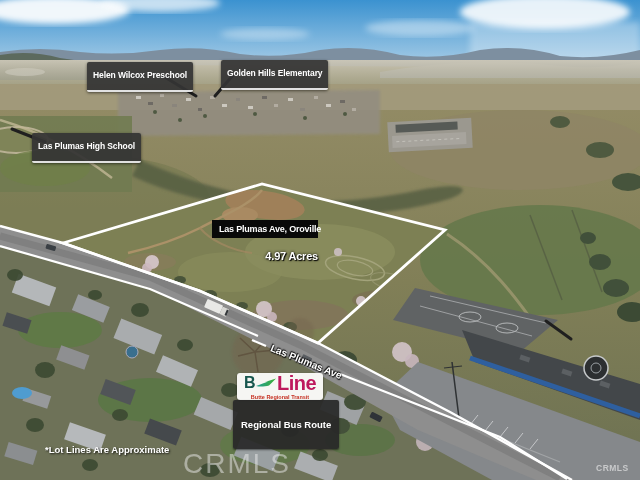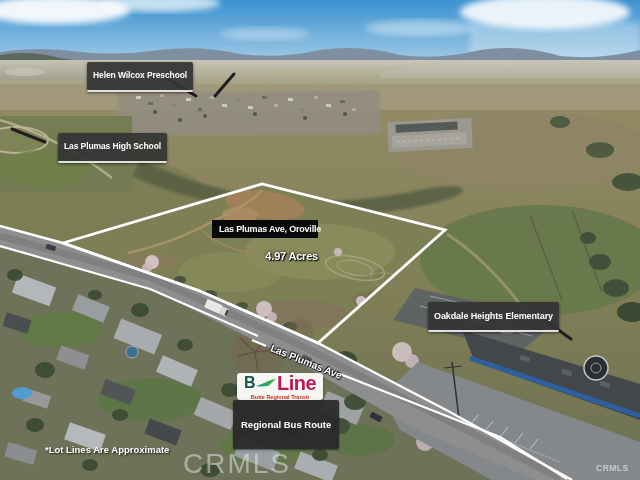--- a/index.html
+++ b/index.html
@@ -14,21 +14,21 @@
     position:absolute;
     background:rgba(52,52,52,.93);
     color:#fff;font-weight:bold;font-size:8.5px;line-height:1.15;
     letter-spacing:-.1px;white-space:nowrap;
     padding:9px 6px;border-radius:2px;
     border-bottom:2px solid rgba(255,255,255,.85);
     box-shadow:0 1px 3px rgba(0,0,0,.55);
   }
   .tag-helen{left:87px;top:62px;}
   .tag-golden{left:221px;top:60px;}
-  .tag-hs{left:58px;top:133px;}
+  .tag-hs{left:32px;top:133px;}
   .tag-oakdale{left:428px;top:302px;font-size:9px;}
   
   .title-box{
     position:absolute;left:212px;top:220px;width:92px;
     background:#090909;color:#fff;font-weight:bold;font-size:9px;
     letter-spacing:-.2px;white-space:nowrap;text-align:center;
     padding:4px 7px;
   }
   .acres{
     position:absolute;left:212px;top:250px;width:106px;text-align:right;
@@ -332,25 +332,25 @@
       <path d="M163,76 L196,96" stroke="#1f1f1f" stroke-width="3" stroke-linecap="round"></path>
       <path d="M234,74 L215,96" stroke="#1f1f1f" stroke-width="3" stroke-linecap="round"></path>
       <path d="M45,142 L12,129" stroke="#1f1f1f" stroke-width="3" stroke-linecap="round"></path>
       <path d="M546,321 L571,339" stroke="#1f1f1f" stroke-width="3" stroke-linecap="round"></path>
     </g>
   </svg>
 
   <div class="tag tag-helen">
     <span>Helen Wilcox Preschool</span>
   </div>
+  <div class="tag tag-golden">
+    <span>Golden Hills Elementary</span>
+  </div>
   <div class="tag tag-hs">
     <span>Las Plumas High School</span>
-  </div>
-  <div class="tag tag-oakdale">
-    <span>Oakdale Heights Elementary</span>
   </div>
 
   <div class="title-box">
     <span>Las Plumas Ave, Oroville</span>
   </div>
   <div class="acres">4.97 Acres</div>
 
   <div class="street-label">Las Plumas Ave</div>
 
   <div class="bline-box">

